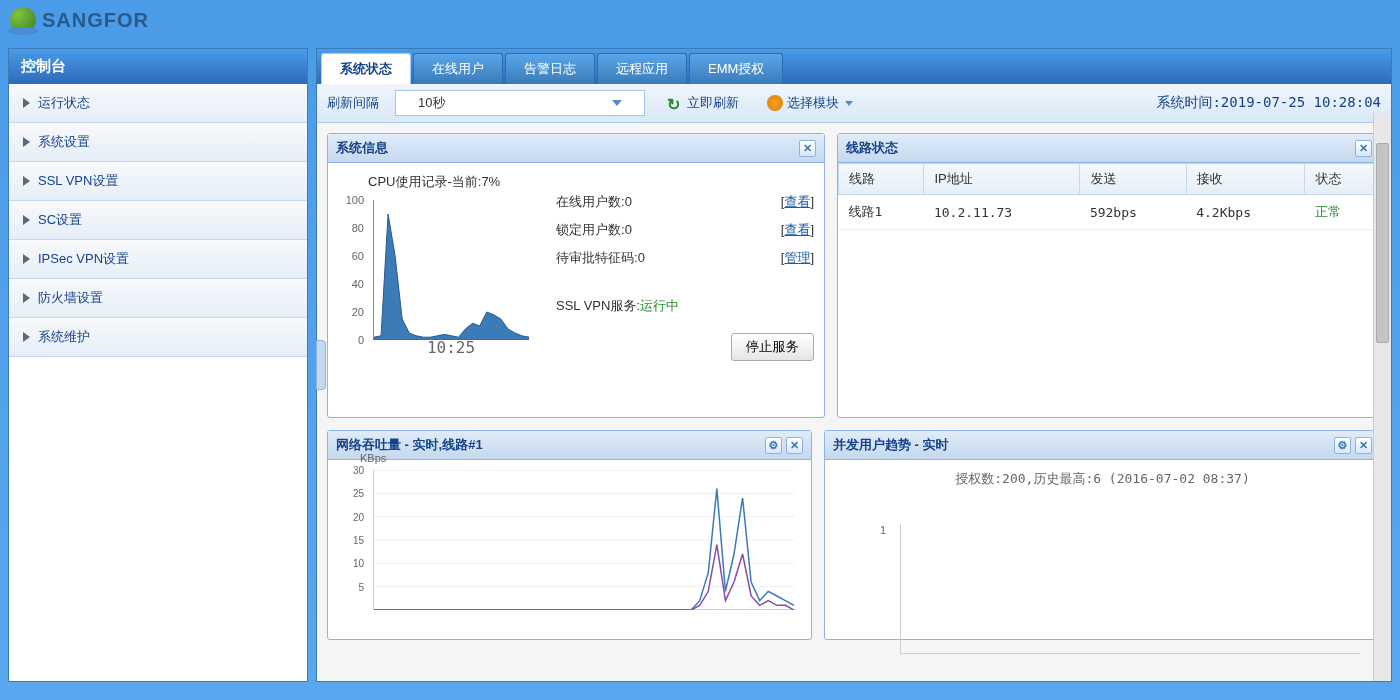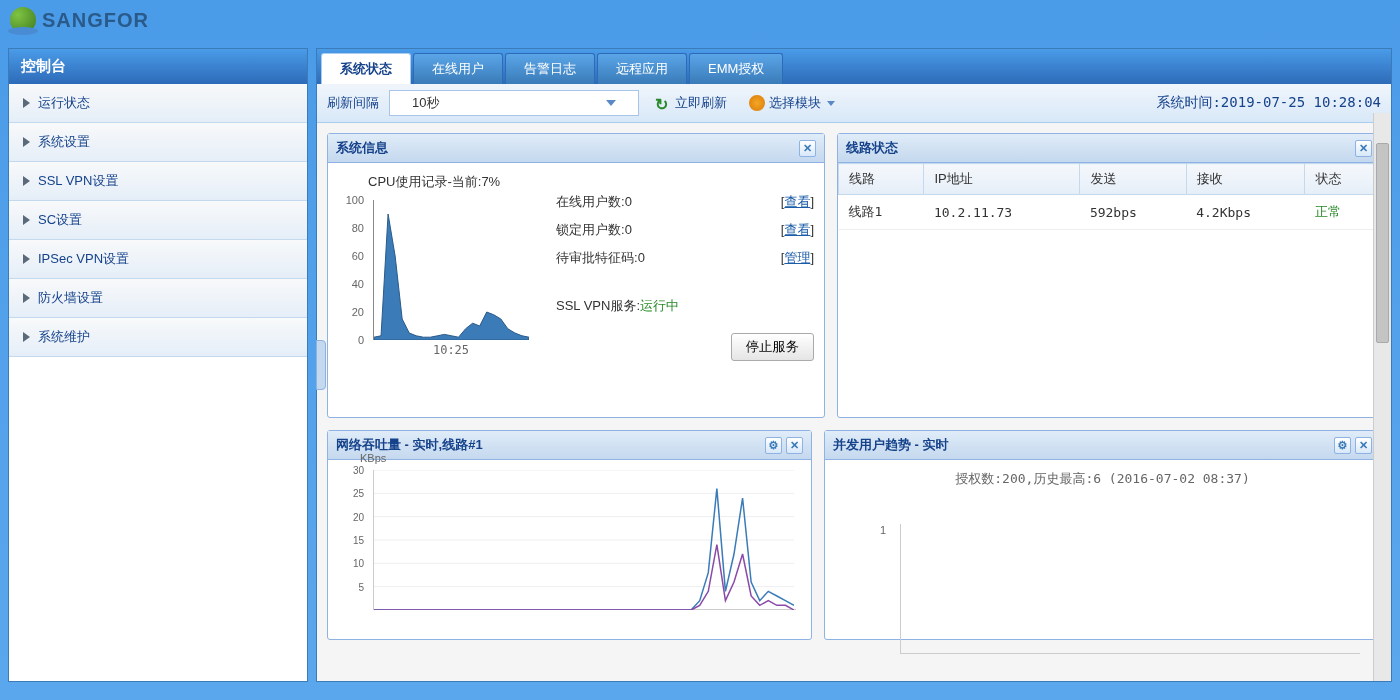--- a/index.html
+++ b/index.html
@@ -84,21 +84,21 @@
   font-weight: bold;
   border-color: #aaccef;
 }
 
 .toolbar {
   background: linear-gradient(to bottom, #f0f5fb, #d8e8f8);
   border-bottom: 1px solid #aaccef;
   padding: 6px 10px;
   display: flex;
   align-items: center;
-  gap: 10px;
+  gap: 16px;
 }
 .toolbar-label { color: #15428b; }
 .select-box {
   border: 1px solid #a8c5e8;
   background: #fff;
   padding: 3px 22px;
   width: 250px;
   display: flex;
   justify-content: space-between;
   align-items: center;
@@ -155,21 +155,21 @@
 .p-throughput { width: 485px; height: 210px; }
 .p-users { flex: 1; height: 210px; }
 
 .cpu-section { display: flex; gap: 18px; }
 .cpu-chart-area { flex: 0 0 200px; }
 .cpu-label { font-size: 13px; color: #333; margin-left: 30px; margin-bottom: 4px; }
 .cpu-chart { position: relative; width: 200px; height: 160px; }
 .cpu-y-axis { position: absolute; left: 0; top: 0; width: 30px; height: 150px; }
 .cpu-y-tick { position: absolute; right: 4px; font-size: 11px; color: #666; transform: translateY(-50%); }
 .cpu-plot { position: absolute; left: 35px; top: 5px; width: 155px; height: 140px; border-left: 1px solid #888; border-bottom: 1px solid #888; }
-.cpu-x-label { position: absolute; bottom: -18px; left: 50%; transform: translateX(-50%); font-size: 12px; color: #666; font-family: monospace; }
+.cpu-x-label { position: absolute; bottom: -18px; left: 50%; transform: translateX(-50%); font-size: 16px; color: #666; font-family: monospace; }
 
 .info-rows { flex: 1; display: flex; flex-direction: column; gap: 10px; margin-top: 20px; }
 .info-row { display: flex; justify-content: space-between; align-items: center; }
 .info-link { color: #1a5ca8; text-decoration: underline; cursor: pointer; }
 .info-link-wrap { color: #333; }
 .vpn-status { color: #2a8a2a; }
 .stop-btn {
   margin-top: 8px; padding: 4px 14px;
   background: linear-gradient(to bottom, #fff, #e5e5e5);
   border: 1px solid #aaa; border-radius: 3px; cursor: pointer;

